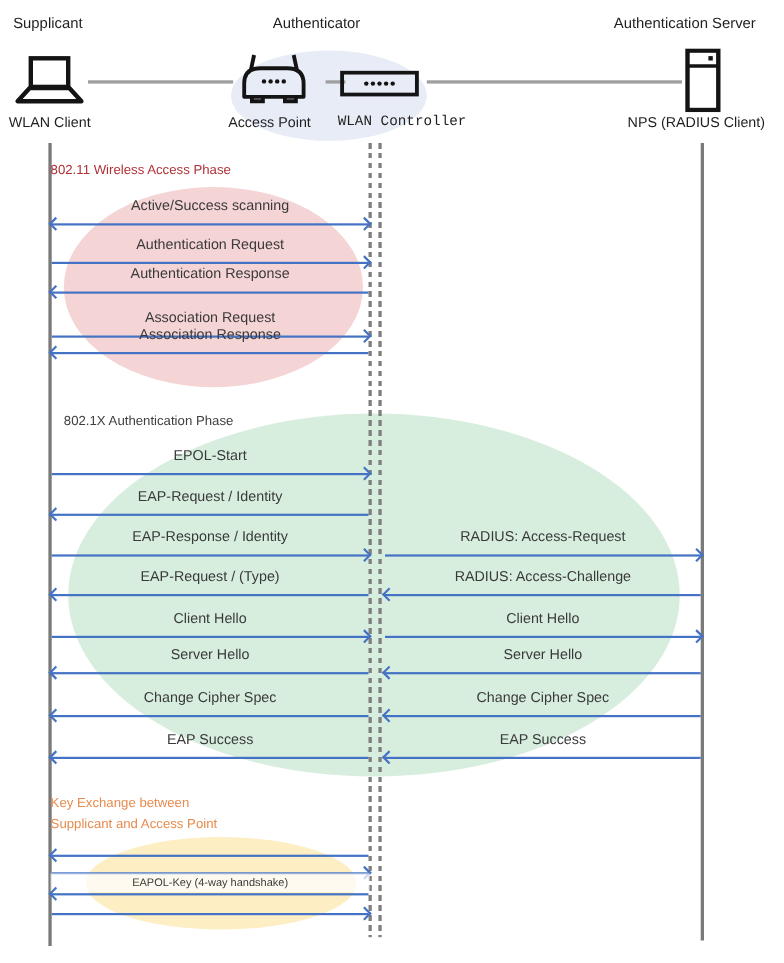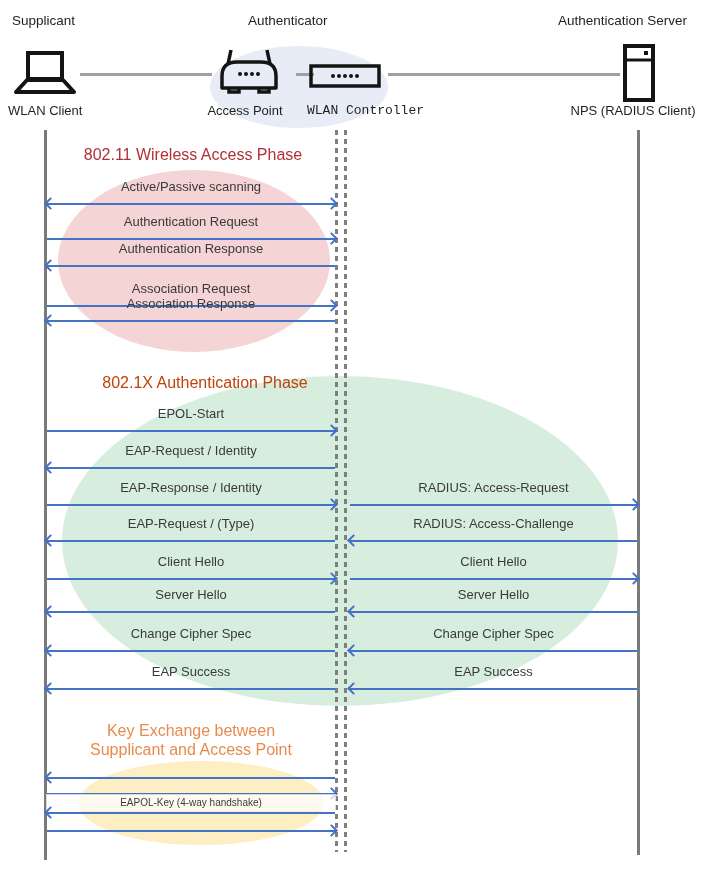--- a/index.html
+++ b/index.html
@@ -15,22 +15,22 @@
   .lifeline{position:absolute;top:130px;width:2.5px;background:#7a7a7a;}
   .ll-left{left:44px;height:730px;}
   .ll-right{left:637px;height:725px;}
   .ll-dashed{position:absolute;top:130px;width:3px;height:722px;
     background:repeating-linear-gradient(#7f7f7f 0 5px,transparent 5px 9px);}
   .ll-d1{left:335px;} .ll-d2{left:344px;}
   .conn{position:absolute;top:73px;height:3px;background:#9f9f9f;}
   .role{position:absolute;top:13px;font-size:13.5px;white-space:nowrap;}
   .dev{position:absolute;top:103px;font-size:13px;text-align:center;white-space:nowrap;}
   .icon{position:absolute;}
-  .phase-title{position:absolute;font-size:16px;text-align:center;white-space:nowrap;line-height:19px;}
-  .t1{color:#b03036;} .t2{color:#c2410c;} .t3{color:#e78b4e;}
+  .phase-title{position:absolute;font-size:12px;text-align:left;white-space:nowrap;line-height:19px;}
+  .t1{color:#b03036;} .t2{color:#404040;} .t3{color:#e78b4e;}
   .msg{position:absolute;display:flex;flex-direction:column;}
   .msg-label{font-size:13px;color:#3a3a3a;text-align:center;white-space:nowrap;height:16px;line-height:16px;margin-bottom:2px;}
   .arrow{position:relative;height:12px;}
   .arrow .line{position:absolute;left:1px;right:1px;top:5.5px;height:2.2px;background:#4472c4;}
   .chev{position:absolute;width:9px;height:9px;top:2px;box-sizing:border-box;}
   .chev-r{right:0;border-top:2.5px solid #4472c4;border-right:2.5px solid #4472c4;transform:rotate(45deg);}
   .chev-l{left:0;border-top:2.5px solid #4472c4;border-left:2.5px solid #4472c4;transform:rotate(-45deg);}
   .arrow-solo{position:absolute;left:46px;width:290px;height:12px;}
   .key-label{position:absolute;left:46px;width:290px;top:794px;height:17px;line-height:17px;
     font-size:10px;color:#3a3a3a;text-align:center;background:rgba(255,255,255,0.72);}
@@ -96,21 +96,21 @@
   <div class="dev" style="left:558px;width:150px;">NPS (RADIUS Client)</div>
 
   <div class="lifeline ll-left"></div>
   <div class="ll-dashed ll-d1"></div>
   <div class="ll-dashed ll-d2"></div>
   <div class="lifeline ll-right"></div>
 
   <div class="phase-title t1" style="left:46px;width:294px;top:145px;">802.11 Wireless Access Phase</div>
 
   <div class="msg dir-both" style="left:46px;top:179px;width:290px;">
-    <div class="msg-label">Active/Passive scanning</div>
+    <div class="msg-label">Active/Success scanning</div>
     <div class="arrow">
         <span class="line"></span>
         <span class="chev chev-l"></span>
         <span class="chev chev-r"></span>
       </div>
   </div>
   <div class="msg dir-right" style="left:46px;top:214px;width:290px;">
     <div class="msg-label">Authentication Request</div>
     <div class="arrow">
         <span class="line"></span>

